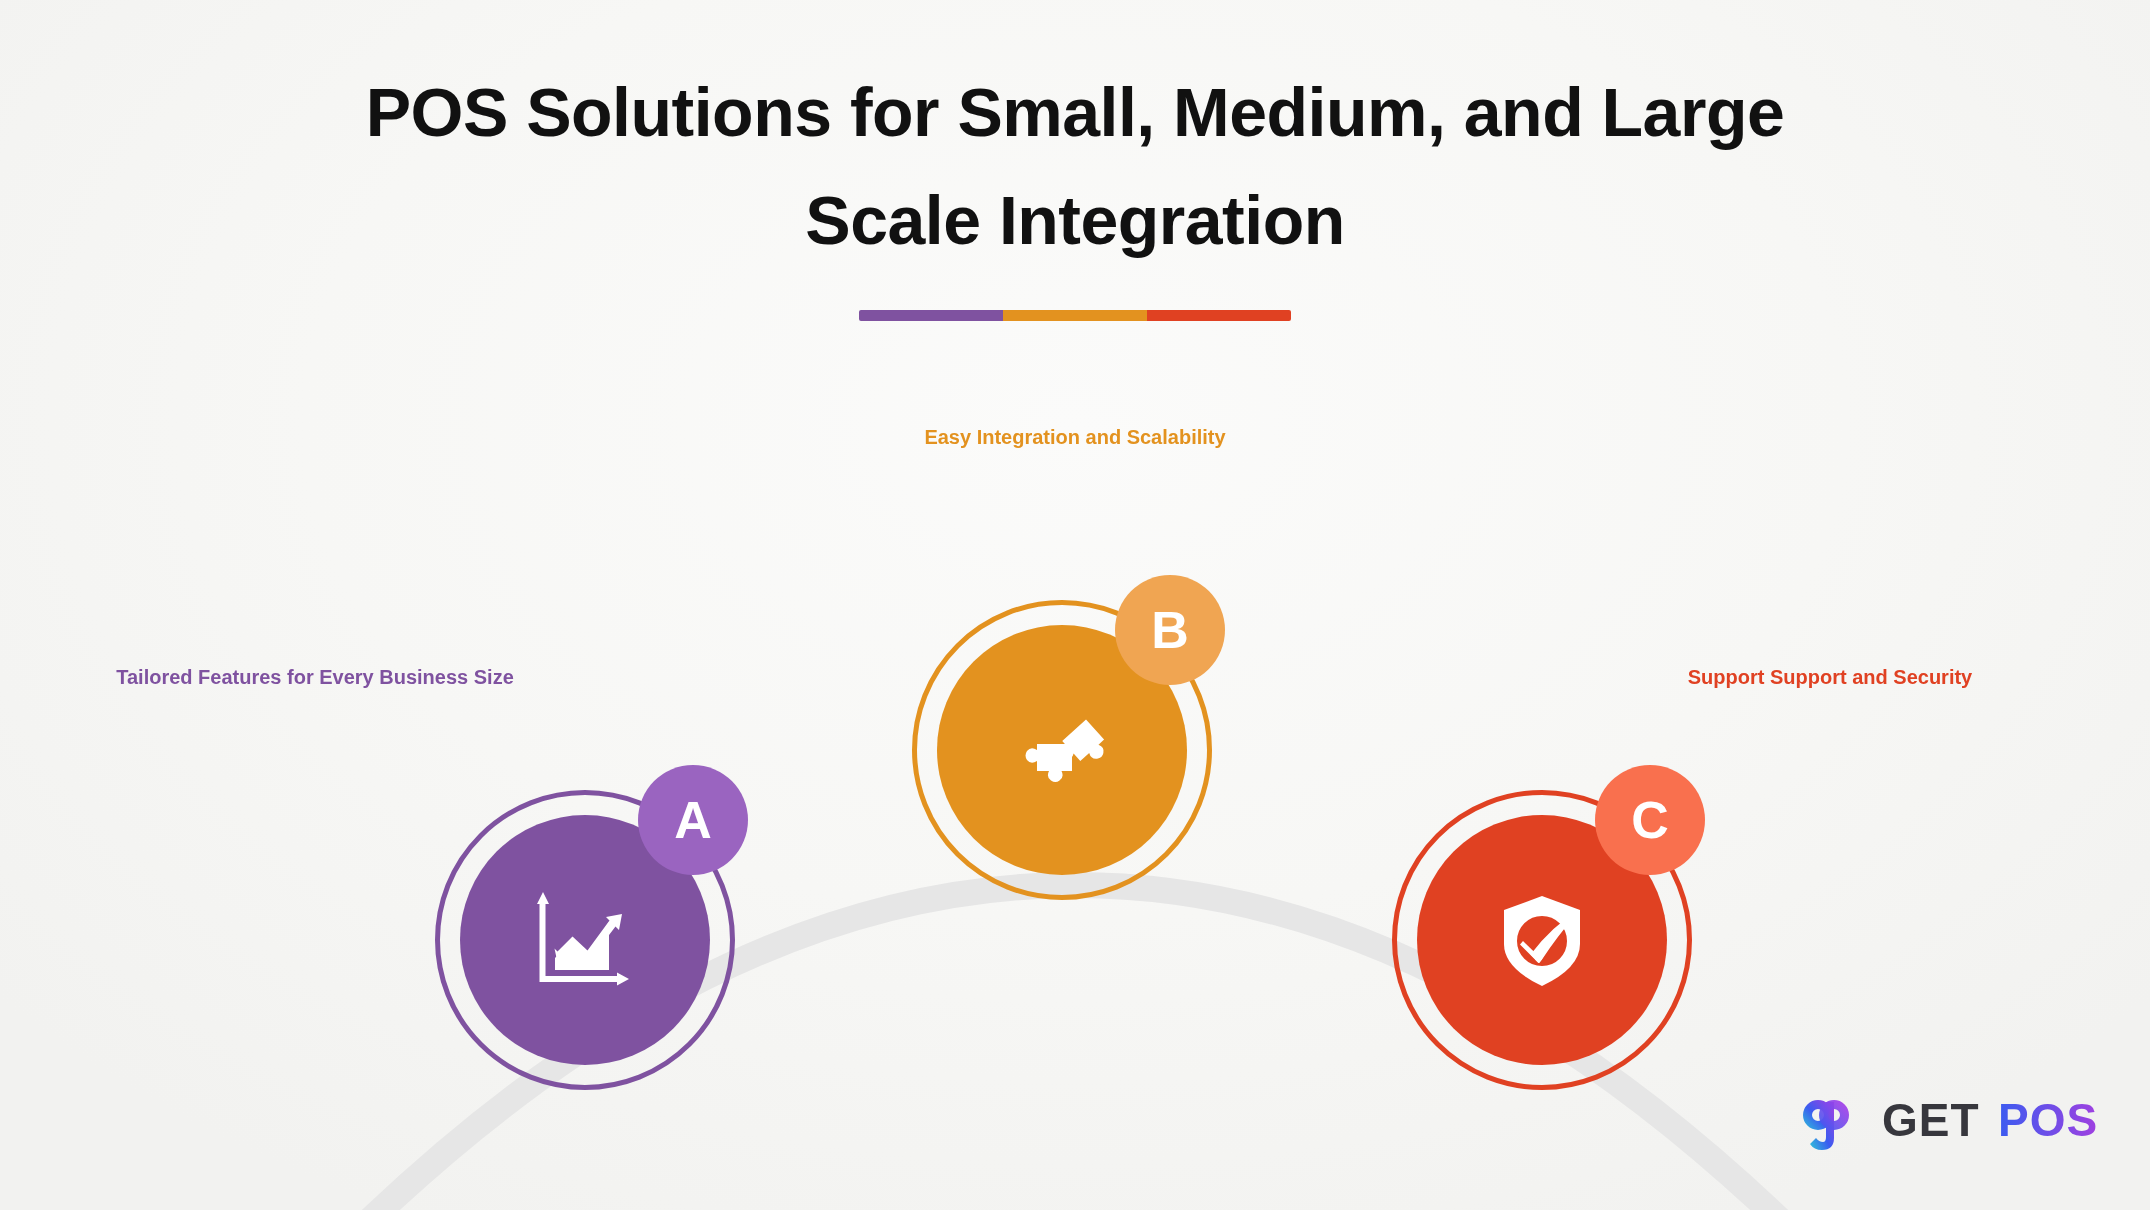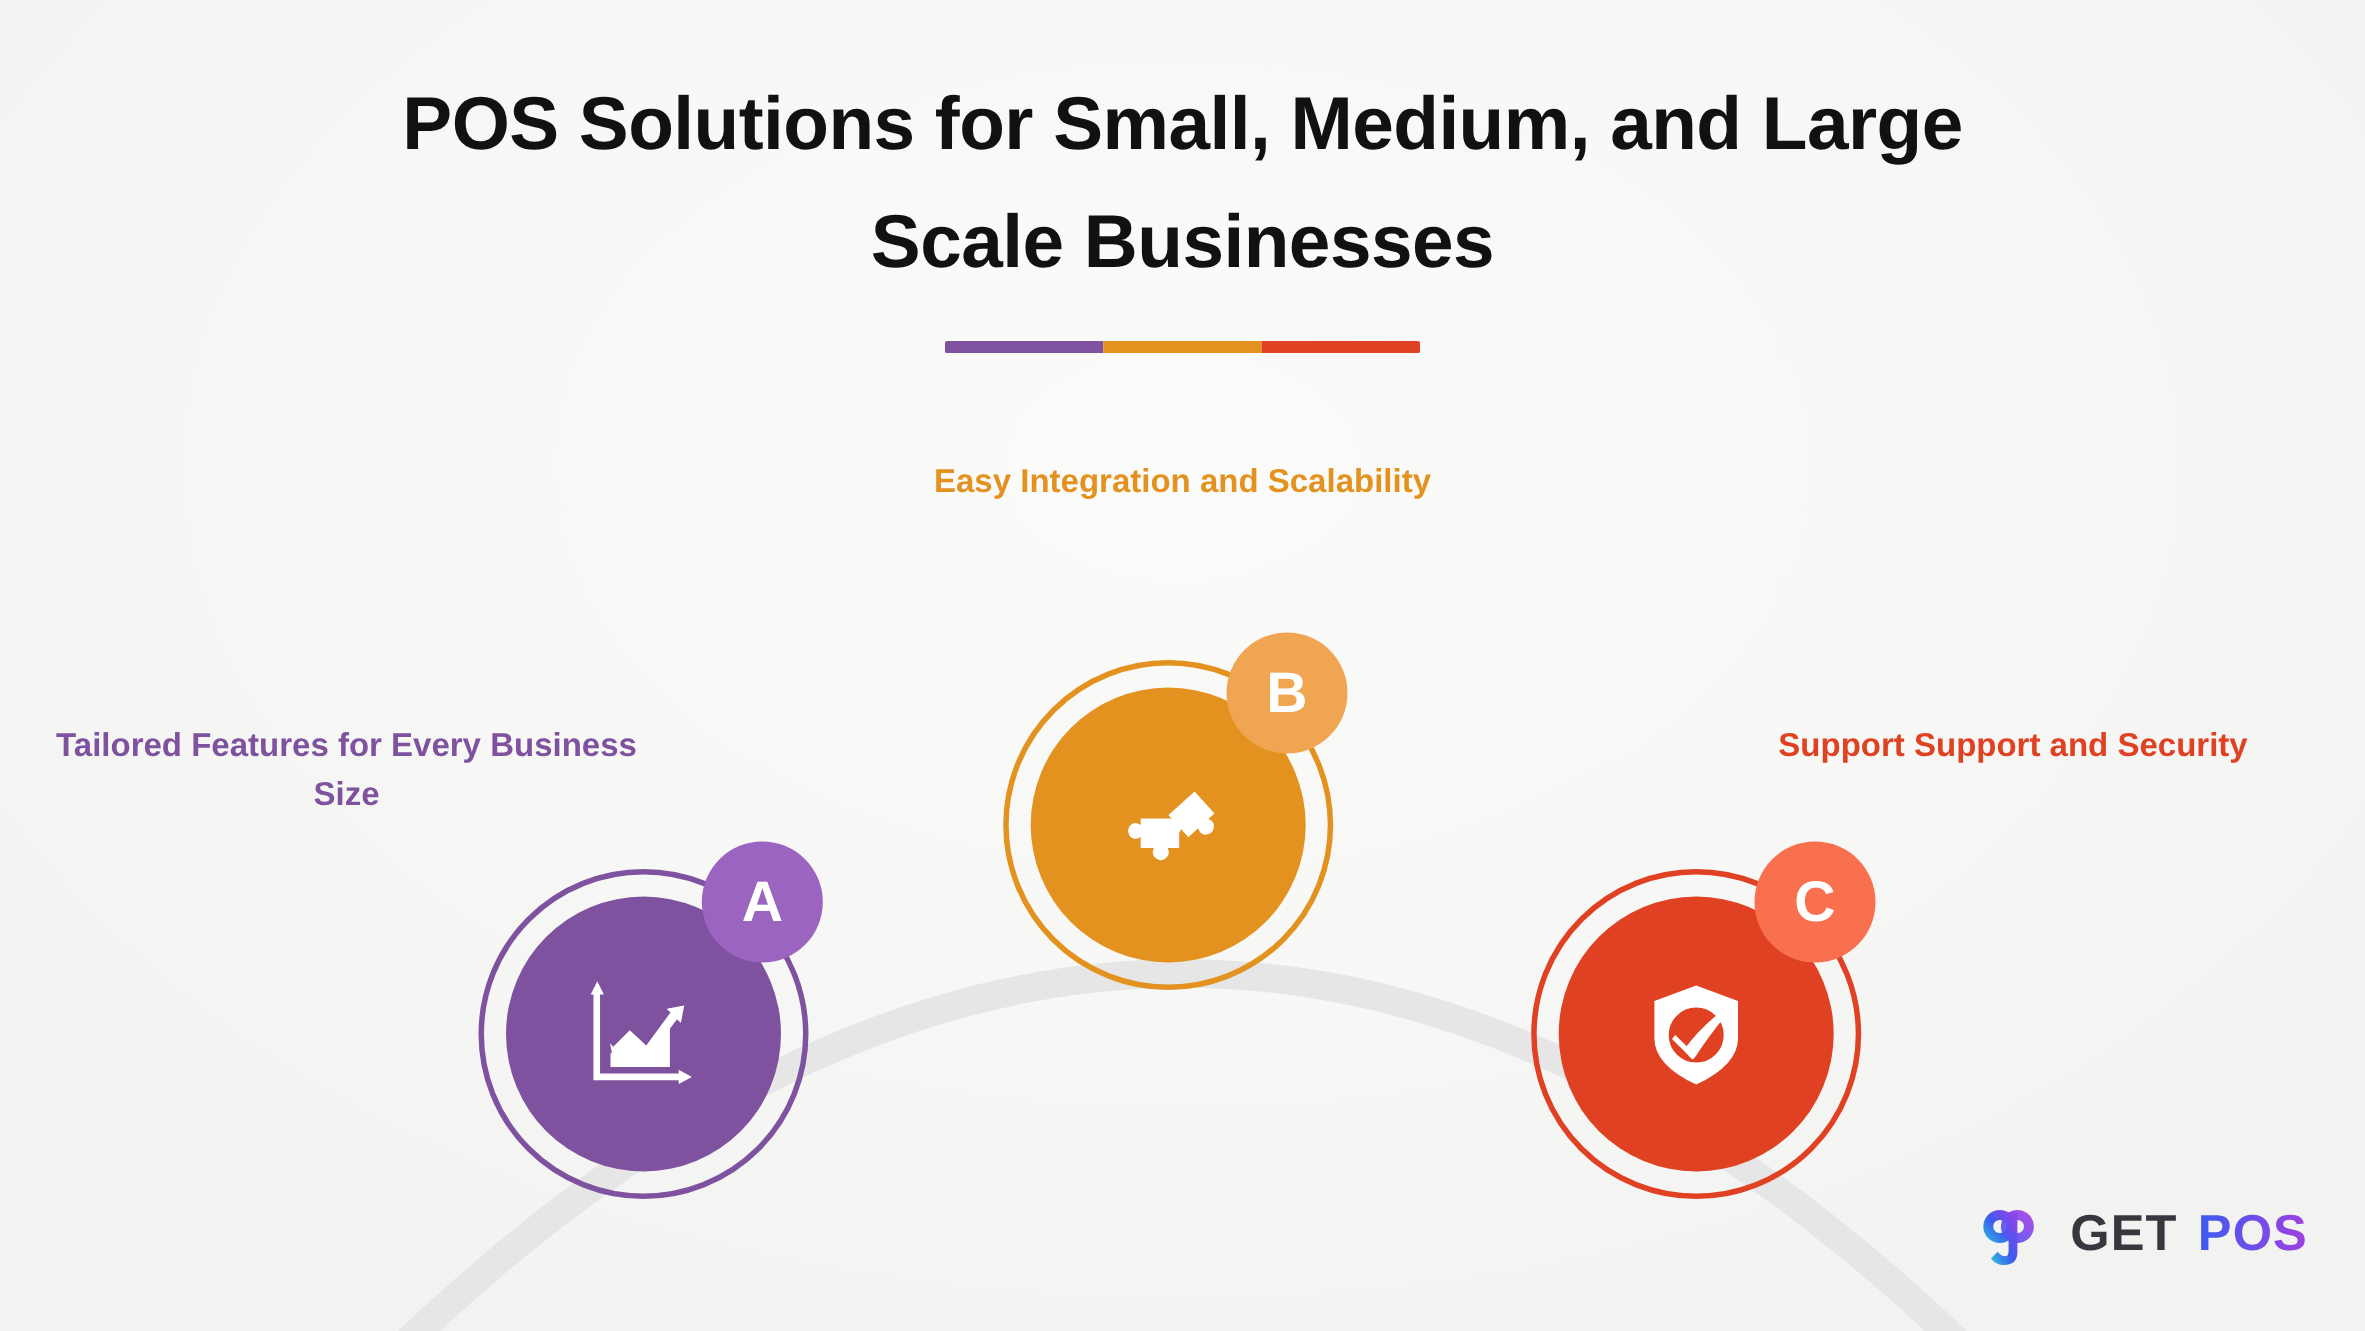--- a/index.html
+++ b/index.html
@@ -64,21 +64,21 @@
     border-radius: 2px;
     overflow: hidden;
     z-index: 5;
   }
   #divider > span { flex: 1 1 33.333%; height: 100%; display: block; }
 
   
   .node-label {
     position: absolute;
     font-weight: bold;
-    font-size: 30px;
+    font-size: 20px;
     line-height: 45px;
     text-align: center;
     z-index: 6;
   }
 
   #label-a {
     left: 30px;
     top: 655px;
     width: 570px;
     color: #7f52a0;
@@ -198,21 +198,21 @@
 <body>
 
 <div id="canvas">
 
   <svg id="arc-layer" viewBox="0 0 2150 1210" preserveAspectRatio="none" aria-hidden="true">
     <path id="arc-path" d="M 300 1290 Q 1075 480 1850 1290" fill="none" stroke="#e6e6e6" stroke-width="26" stroke-linecap="round"></path>
   </svg>
 
   <div id="title-block">
     <div class="title-line">POS Solutions for Small, Medium, and Large</div>
-    <div class="title-line">Scale Businesses</div>
+    <div class="title-line">Scale Integration</div>
   </div>
 
   <div id="divider">
     <span style="background:#7f52a0"></span>
     <span style="background:#e3921f"></span>
     <span style="background:#e04122"></span>
   </div>
 
   <div class="node-label" id="label-a">Tailored Features for Every Business Size</div>
   <div class="node-label" id="label-b">Easy Integration and Scalability</div>

